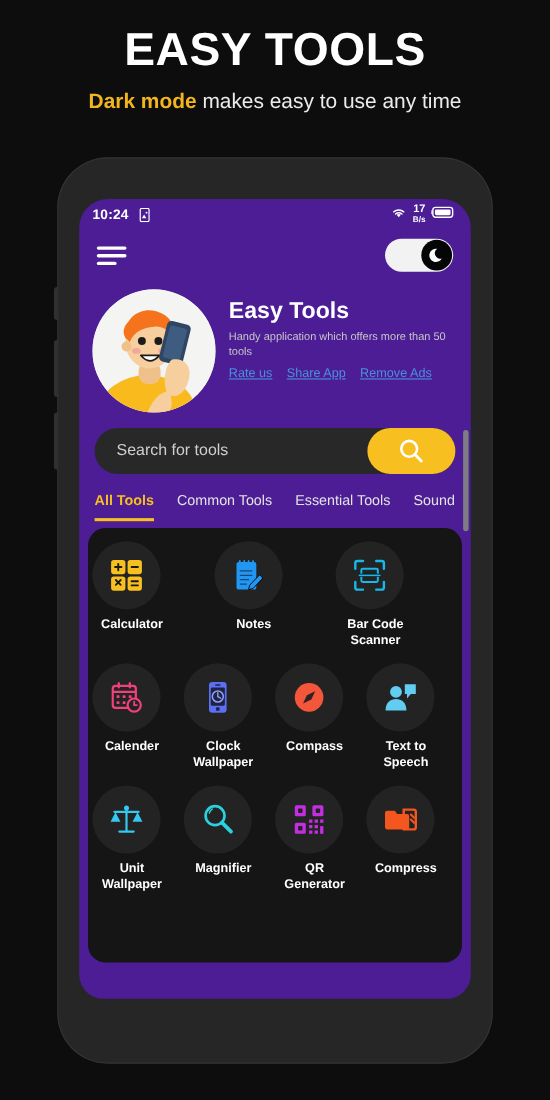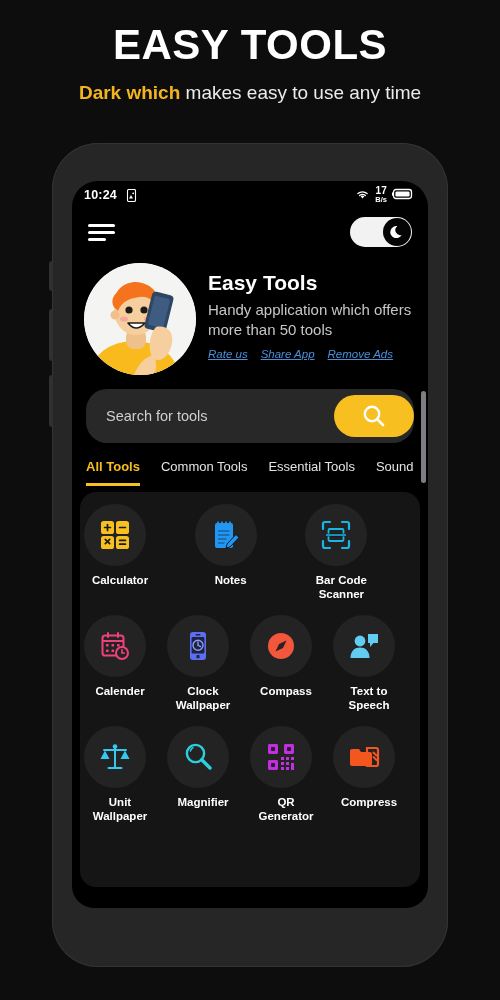--- a/index.html
+++ b/index.html
@@ -35,21 +35,21 @@
     position:absolute; left:-3px; width:4px; background:#303030;
     border-radius:3px 0 0 3px;
   }
   .sb1 { top:118px; height:30px; }
   .sb2 { top:166px; height:52px; }
   .sb3 { top:232px; height:52px; }
 
   #screen {
     position:absolute; left:20px; top:38px;
     width:356px; height:727px;
-    background:#000000;
+    background:#4c1d95;
     border-radius:26px 26px 22px 22px;
     overflow:hidden;
   }
 
   
   #statusbar {
     height:28px; display:flex; align-items:center;
     padding:0 14px 0 12px; color:#fff;
   }
   #sb-time { font-size:12.5px; font-weight:bold; letter-spacing:0.2px; }
@@ -83,50 +83,50 @@
 
   
   #appheader { display:flex; padding:8px 10px 0 12px; }
   #avatar {
     width:112px; height:112px; border-radius:50%;
     background:#f2f2f2; flex:0 0 112px; overflow:hidden; position:relative;
   }
   #appinfo { padding-left:12px; padding-top:8px; flex:1; min-width:0; }
   #app-title { font-size:21px; font-weight:bold; color:#ffffff; }
   #app-desc {
-    margin-top:5px; font-size:15px; color:#c6c6c6; line-height:1.36;
-  }
-  #applinks { margin-top:7px; display:flex; gap:13px;font-style:italic; }
+    margin-top:5px; font-size:10px; color:#c6c6c6; line-height:1.36;
+  }
+  #applinks { margin-top:7px; display:flex; gap:13px; }
   .applink {
     font-size:11.5px; color:#4a90d9; text-decoration:underline;
     cursor:pointer; white-space:nowrap;
   }
 
   
   #searchrow { padding:14px 14px 0 14px; }
   #searchbar {
-    height:54px; background:#282828; border-radius:21px;
+    height:42px; background:#282828; border-radius:21px;
     display:flex; align-items:center; position:relative;
   }
   #search-input {
     flex:1; background:transparent; border:none; outline:none;
     color:#cfcfcf; font-size:14.5px; padding-left:20px;
     font-family:"Liberation Sans", sans-serif;
   }
   #search-input::placeholder { color:#cfcfcf; }
   #search-btn {
     width:80px; height:42px; border-radius:21px; background:#f7bf20;
     display:flex; align-items:center; justify-content:center;
     border:none; cursor:pointer;
   }
 
   
   #tabs {
     display:flex; align-items:flex-start; gap:21px;
-    padding:16px 0 0 14px; position:relative; overflow:hidden;text-decoration:underline;
+    padding:16px 0 0 14px; position:relative; overflow:hidden;
   }
   .tab { font-size:13px; color:#e3e3e3; white-space:nowrap; cursor:pointer;
          padding-bottom:9px; font-weight:500; }
   .tab.active { color:#f7bf20; font-weight:bold; border-bottom:3px solid #f7bf20; }
 
   #scrollbar {
     position:absolute; right:2px; top:210px; width:5px; height:92px;
     background:#7d7d82; border-radius:3px;
   }
 
@@ -147,21 +147,21 @@
     text-align:center; line-height:1.22; max-width:72px;
   }
   .toolrow + .toolrow { margin-top:14px; }
 </style>
 </head>
 <body>
 
 <div id="promo">
   <div id="promo-title">EASY TOOLS</div>
   <div id="promo-sub">
-    <span class="hl">Dark which</span><span> makes easy to use any time</span>
+    <span class="hl">Dark mode</span><span> makes easy to use any time</span>
   </div>
 </div>
 
 <div id="phone">
   <div class="side-btn sb1"></div>
   <div class="side-btn sb2"></div>
   <div class="side-btn sb3"></div>
 
   <div id="screen">
 

